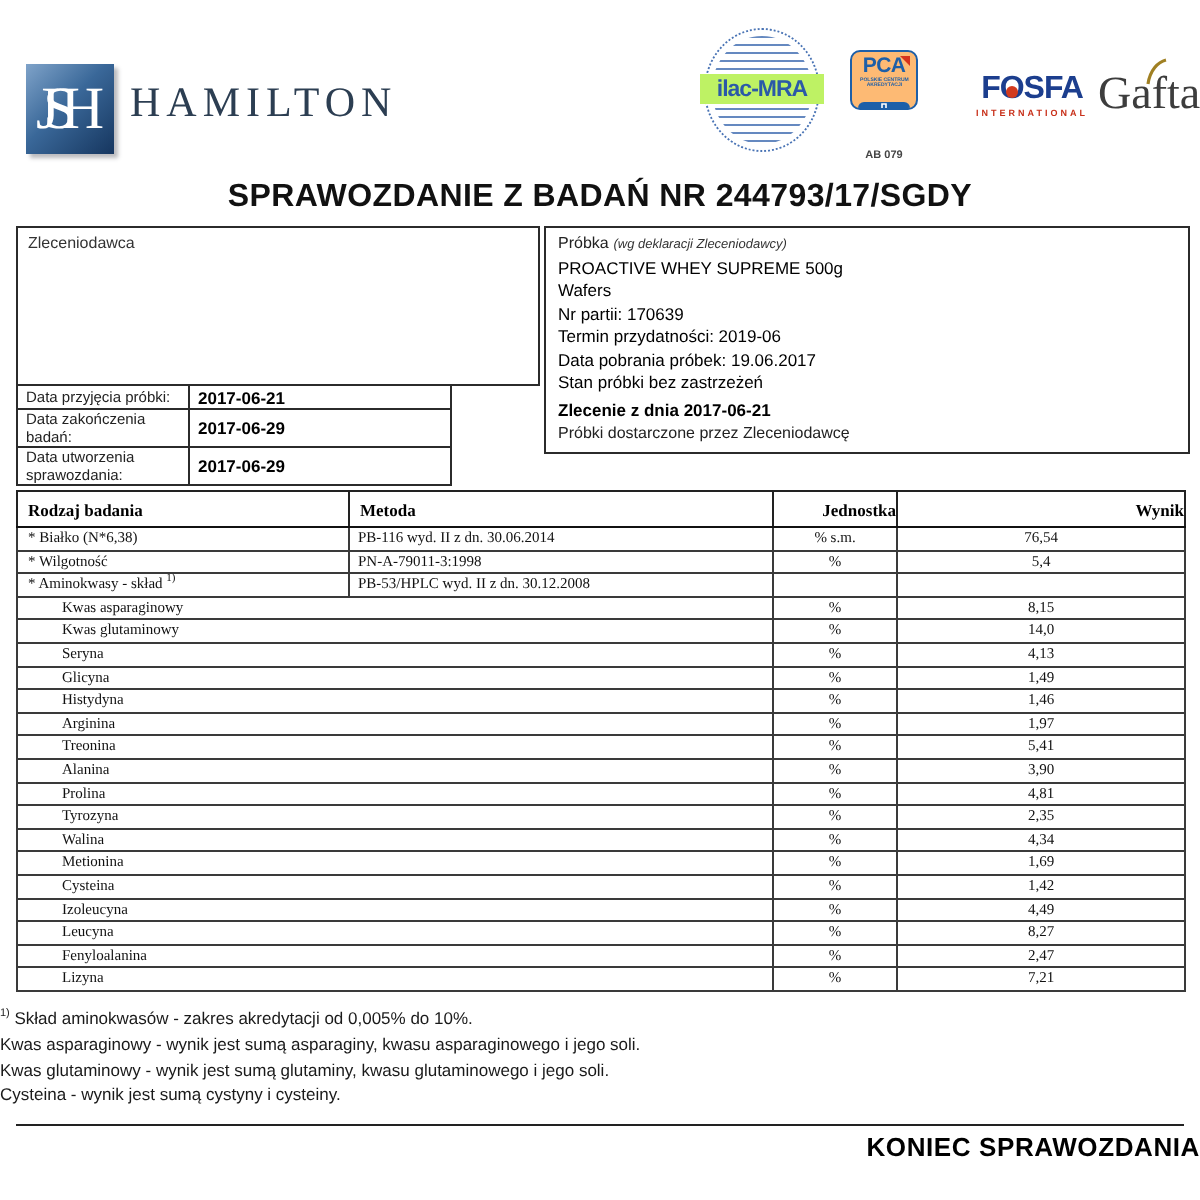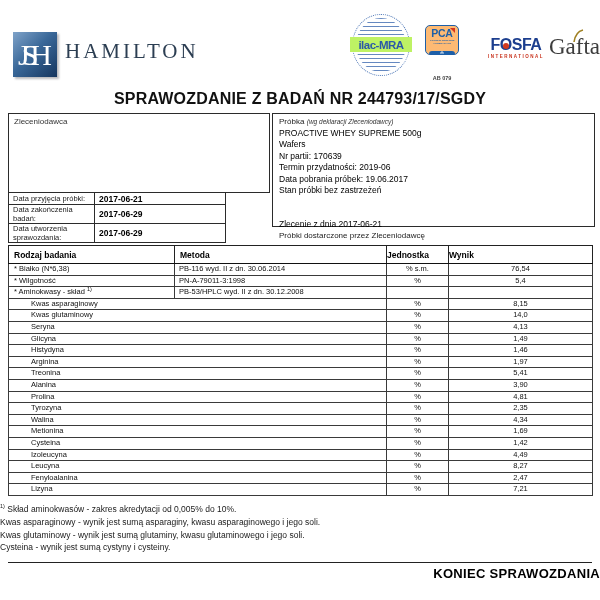--- a/index.html
+++ b/index.html
@@ -42,27 +42,27 @@
   
   .client-box{position:absolute;left:8px;top:113px;width:262px;height:80px;border:1px solid #2b2b2b;box-sizing:border-box;padding:3px 5px;font-size:8px;color:#333;}
   .dates{position:absolute;left:8px;top:192px;width:218px;border-collapse:collapse;}
   .dates td{border:1px solid #2b2b2b;height:11px;font-size:7.5px;padding:0 0 0 4px;color:#222;}
   .dates td.val{font-weight:700;font-size:8.5px;width:126px;color:#000;}
 
   .sample-box{position:absolute;left:272px;top:113px;width:323px;height:114px;border:1px solid #2b2b2b;box-sizing:border-box;padding:2px 6px;font-size:8.5px;line-height:11.5px;color:#000;}
   .sample-head .lbl{font-size:8px;color:#222;}
   .sample-head .note{font-style:italic;font-size:6.5px;color:#333;}
   .sample-line{font-weight:400;}
-  .sample-order{font-weight:400;margin-top:22px;}
+  .sample-order{font-weight:700;margin-top:2px;}
   .sample-delivery{font-weight:400;font-size:8px;color:#222;}
 
   
-  .results{position:absolute;left:8px;top:245px;width:584px;border-collapse:collapse;table-layout:fixed;border:1.5px solid #111;}
+  .results{position:absolute;left:8px;top:245px;width:584px;border-collapse:collapse;table-layout:fixed;border:1.5px solid #111;font-family:Liberation Serif, serif;}
   .results th{border:1px solid #222;border-bottom:1.5px solid #111;height:17px;font-size:8.5px;text-align:left;padding:0 0 0 5px;color:#000;}
-  .results th.center{text-align:left;padding:0;}
+  .results th.center{text-align:right;padding:0;}
   .results td{border:1px solid #3a3a3a;height:10.6px;line-height:10.6px;font-size:7.5px;padding:0;white-space:nowrap;overflow:hidden;color:#111;}
   .results .c-name{padding-left:5px;}
   .results .amino{padding-left:22px;}
   .results .c-method{padding-left:4px;}
   .results .c-unit,.results .c-val{text-align:center;}
   sup{font-size:5.5px;line-height:0;}
 
   
   .footnotes{position:absolute;left:0px;top:503px;font-size:8.5px;line-height:12.8px;color:#1a1a1a;margin-left:-2px;padding-left:2px;}
   .end-rule{position:absolute;left:8px;right:8px;top:562px;border-top:1px solid #222;}

